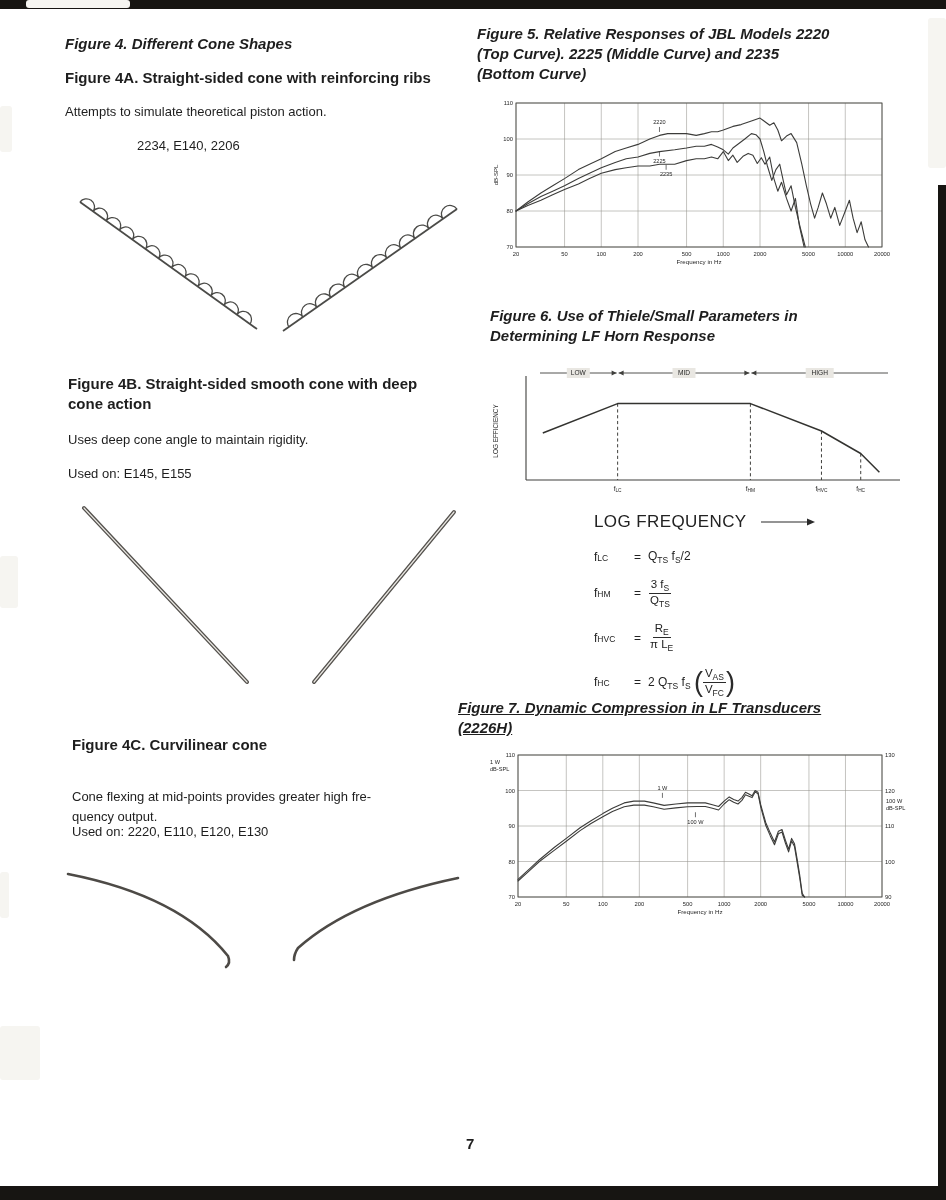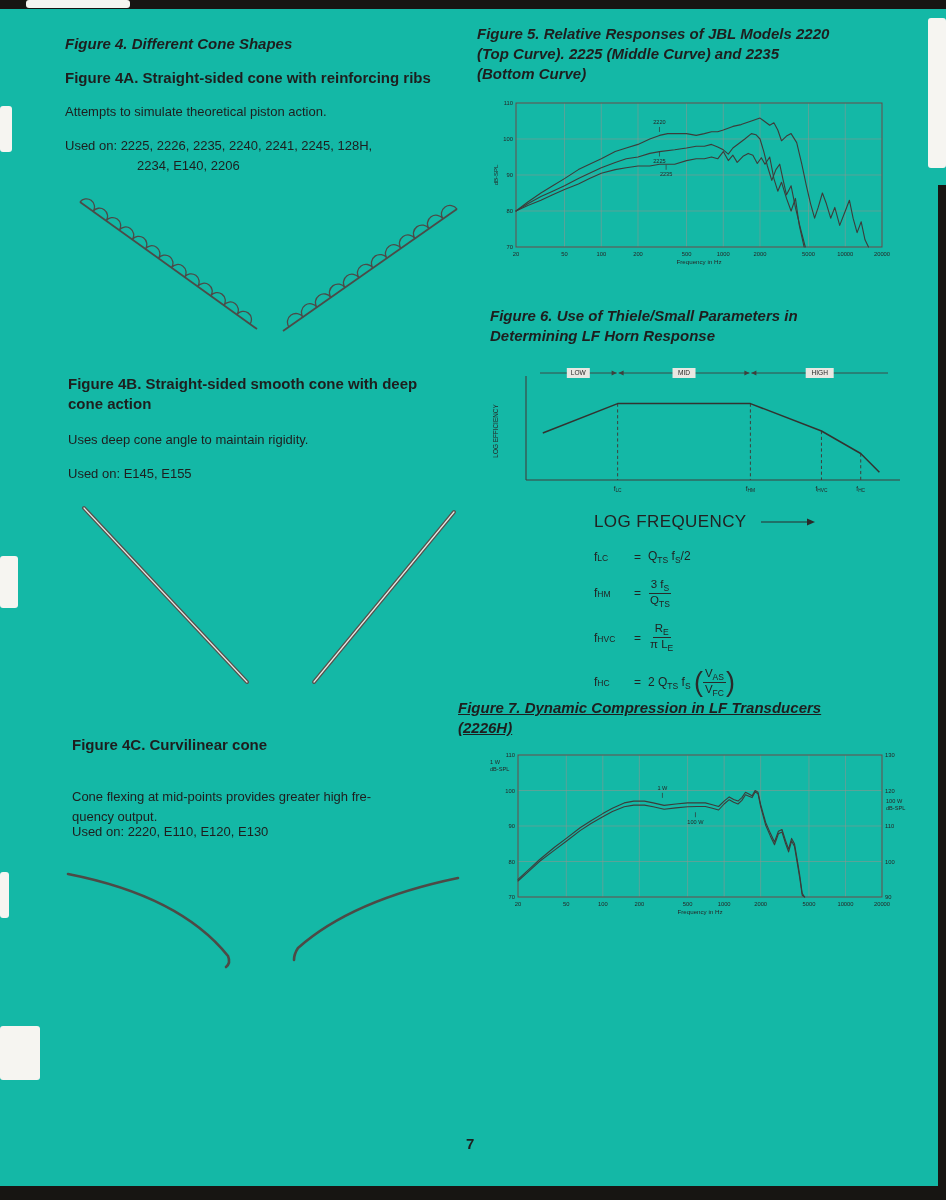--- a/index.html
+++ b/index.html
@@ -1,16 +1,16 @@
 <!DOCTYPE html>
 <html><head>
 <meta charset="utf-8">
 <style>
   html,body{margin:0;padding:0;background:#cfcdc8;}
-  .page{position:relative;width:946px;height:1200px;background:#14b8a6;
+  .page{position:relative;width:946px;height:1200px;background:#ffffff;
         font-family:"Liberation Sans",sans-serif;color:#1e1e1e;overflow:hidden;}
   .abs{position:absolute;}
   .cap{font-weight:bold;font-style:italic;font-size:15px;line-height:20px;}
   .subcap{font-weight:bold;font-size:15px;line-height:20px;}
   .body-text{font-size:13px;line-height:20px;}
   .nowrap{white-space:nowrap;}
   .indent2{padding-left:72px;}
   svg text{font-family:"Liberation Sans",sans-serif;}
   
   .formula-block{font-size:12px;color:#222;}
@@ -40,21 +40,20 @@
   <div class="abs blob" style="left:0;top:106px;width:12px;height:46px;"></div>
   <div class="abs blob" style="left:0;top:556px;width:18px;height:52px;"></div>
   <div class="abs blob" style="left:0;top:872px;width:9px;height:46px;"></div>
   <div class="abs blob" style="left:0;top:1026px;width:40px;height:54px;"></div>
 
   <div class="abs cap nowrap" style="left:65px;top:34px;">Figure 4. Different Cone Shapes</div>
 
   <div class="abs subcap nowrap" style="left:65px;top:68px;">Figure 4A.  Straight-sided cone with reinforcing ribs</div>
   <div class="abs body-text nowrap" style="left:65px;top:102px;">Attempts to simulate theoretical piston action.</div>
   <div class="abs body-text" style="left:65px;top:136px;">
-    <div class="nowrap">Used on: 2225, 2226, 2235, 2240, 2241, 2245, 128H,</div>
     <div class="nowrap indent2">2234, E140, 2206</div>
   </div>
   <svg class="abs" style="left:65px;top:188px;" width="400" height="150" viewBox="0 0 400 150">
       <line x1="15" y1="14" x2="192" y2="141" stroke="#4b4b48" stroke-width="1.8"></line>
       <path d="M15,14 a8.05,8.05 0 0 1 13.08,9.38 a8.05,8.05 0 0 1 13.08,9.38 a8.05,8.05 0 0 1 13.08,9.38 a8.05,8.05 0 0 1 13.08,9.38 a8.05,8.05 0 0 1 13.08,9.38 a8.05,8.05 0 0 1 13.08,9.38 a8.05,8.05 0 0 1 13.08,9.38 a8.05,8.05 0 0 1 13.08,9.38 a8.05,8.05 0 0 1 13.08,9.38 a8.05,8.05 0 0 1 13.08,9.38 a8.05,8.05 0 0 1 13.08,9.38 a8.05,8.05 0 0 1 13.08,9.38 a8.05,8.05 0 0 1 13.08,9.38" fill="none" stroke="#4b4b48" stroke-width="1.3"></path>
       <line x1="218" y1="143" x2="392" y2="21" stroke="#4b4b48" stroke-width="1.8"></line>
       <path d="M224,139 a8.55,8.55 0 0 1 14.00,-9.83 a8.55,8.55 0 0 1 14.00,-9.83 a8.55,8.55 0 0 1 14.00,-9.83 a8.55,8.55 0 0 1 14.00,-9.83 a8.55,8.55 0 0 1 14.00,-9.83 a8.55,8.55 0 0 1 14.00,-9.83 a8.55,8.55 0 0 1 14.00,-9.83 a8.55,8.55 0 0 1 14.00,-9.83 a8.55,8.55 0 0 1 14.00,-9.83 a8.55,8.55 0 0 1 14.00,-9.83 a8.55,8.55 0 0 1 14.00,-9.83 a8.55,8.55 0 0 1 14.00,-9.83" fill="none" stroke="#4b4b48" stroke-width="1.3"></path>
     </svg>
 
   <div class="abs subcap" style="left:68px;top:374px;width:410px;">

